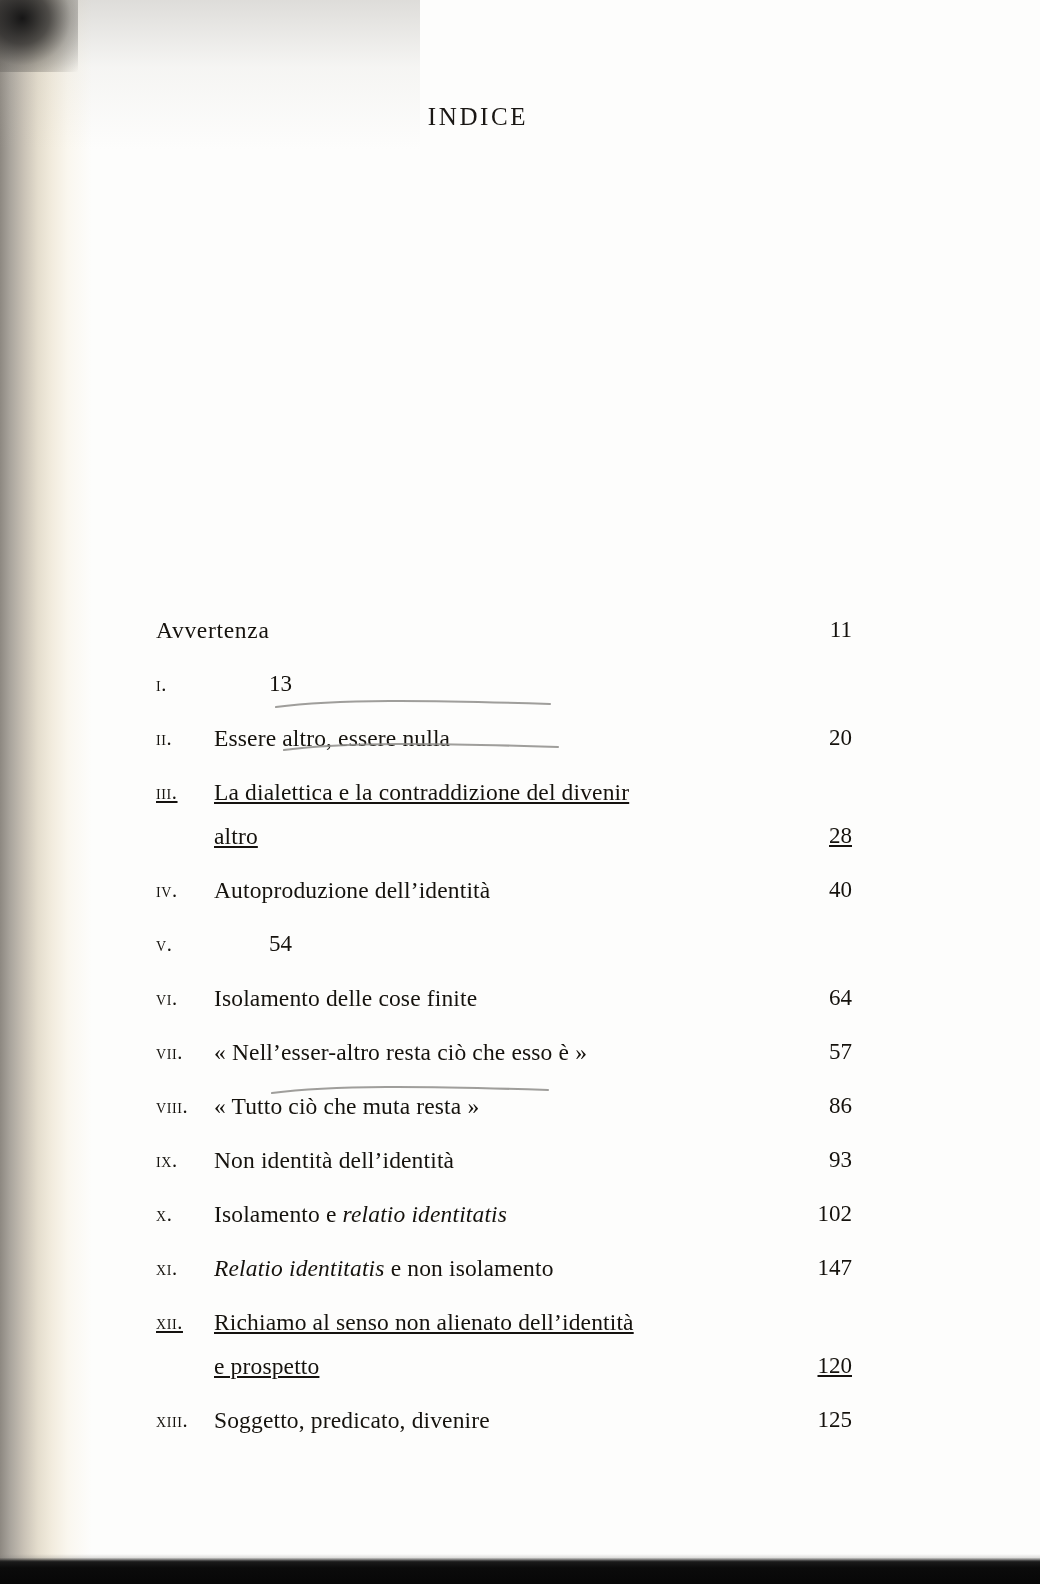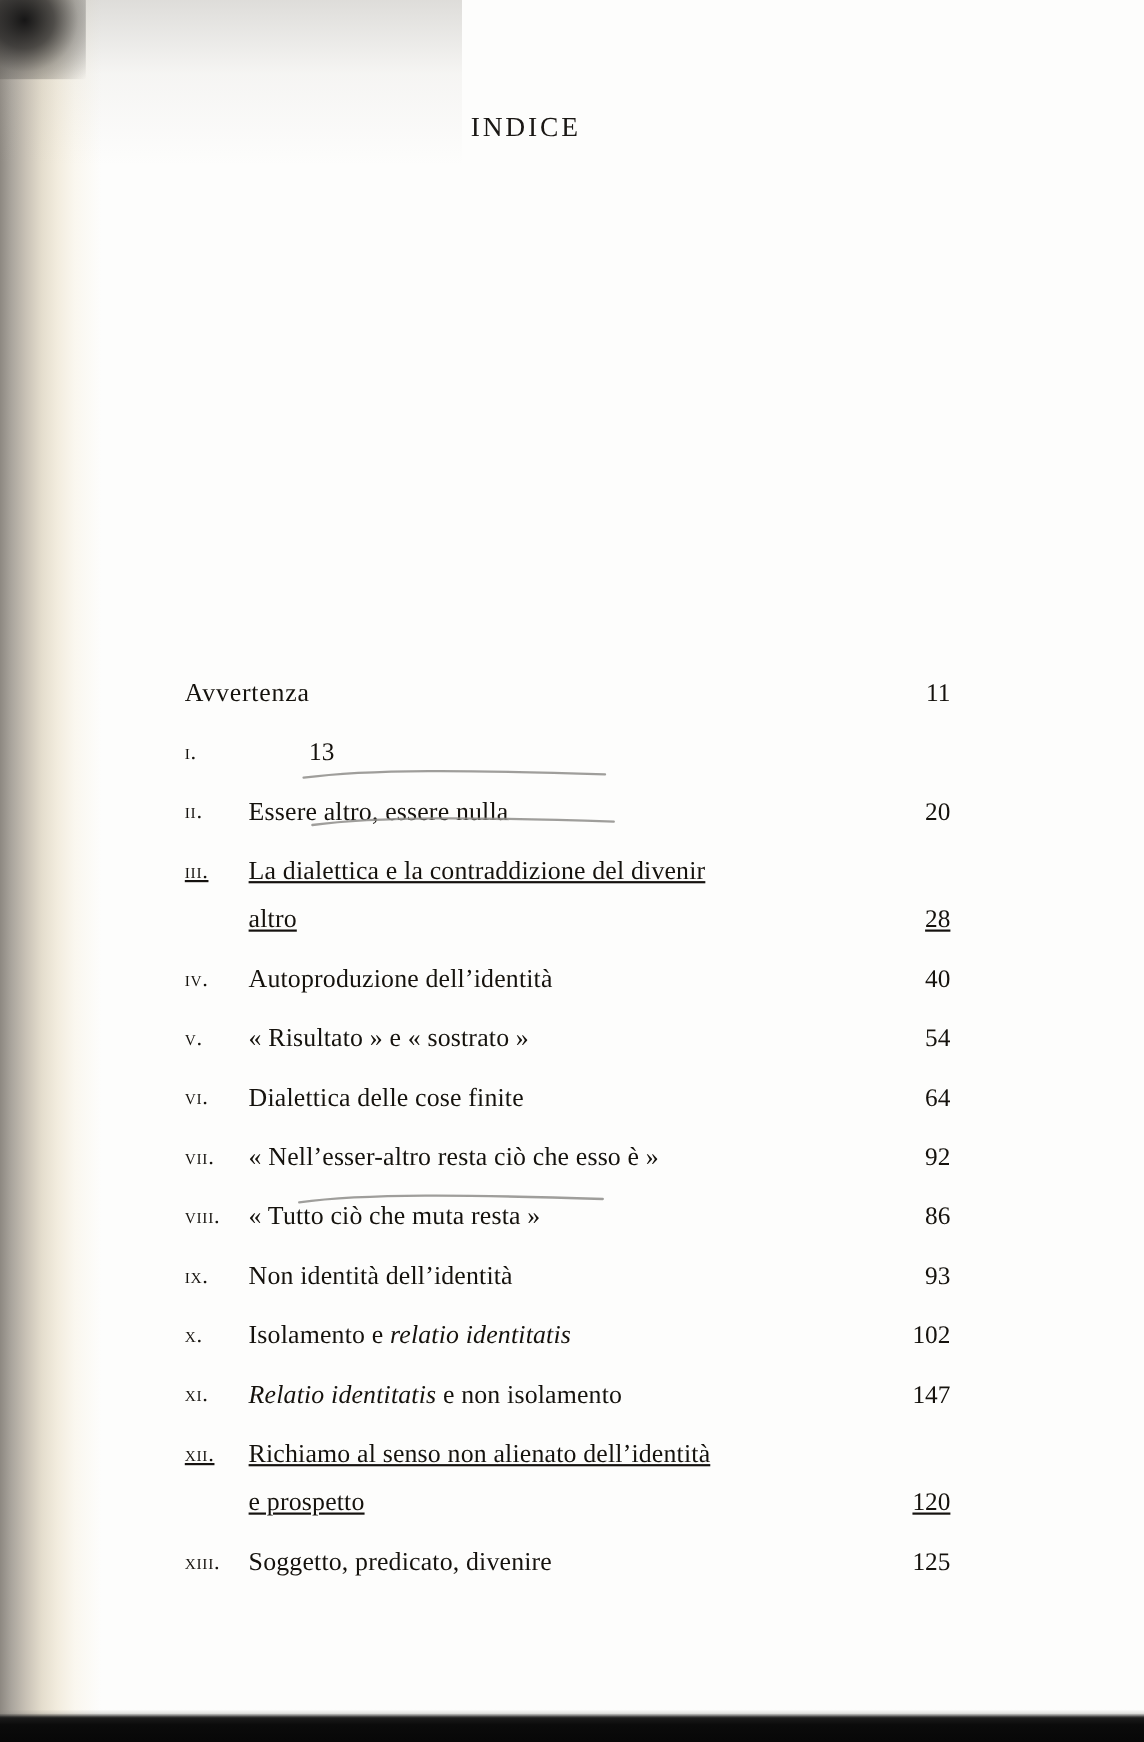--- a/index.html
+++ b/index.html
@@ -83,21 +83,21 @@
     width: 956px;
     text-align: center;
     font-size: 25px;
     letter-spacing: 2.6px;
     color: #1a1714;
   }
 
   
   .toc {
     position: absolute;
-    left: 168px;
+    left: 156px;
     top: 608px;
     width: 696px;
   }
 
   .toc-entry {
     position: relative;
     display: flex;
     align-items: flex-start;
     margin-bottom: 10px;
   }
@@ -192,32 +192,31 @@
         </div>
         <div class="toc-page">28</div>
       </div>
       <div class="toc-entry">
         <div class="toc-num">IV.</div>
         <div class="toc-title">Autoproduzione dell’identità</div>
         <div class="toc-page">40</div>
       </div>
       <div class="toc-entry">
         <div class="toc-num">V.</div>
-        <div class="toc-title">« Risultato » e « sostrato »</div>
         <div class="toc-page">54</div>
       </div>
       <div class="toc-entry">
         <div class="toc-num">VI.</div>
-        <div class="toc-title">Dialettica delle cose finite</div>
+        <div class="toc-title">Isolamento delle cose finite</div>
         <div class="toc-page">64</div>
       </div>
       <div class="toc-entry">
         <div class="toc-num">VII.</div>
         <div class="toc-title">« Nell’esser-altro resta ciò che esso è »</div>
-        <div class="toc-page">92</div>
+        <div class="toc-page">57</div>
       </div>
       <div class="toc-entry">
         <div class="toc-num">VIII.</div>
         <div class="toc-title">« Tutto ciò che muta resta »</div>
         <div class="toc-page">86</div>
       </div>
       <div class="toc-entry">
         <div class="toc-num">IX.</div>
         <div class="toc-title">Non identità dell’identità</div>
         <div class="toc-page">93</div>

